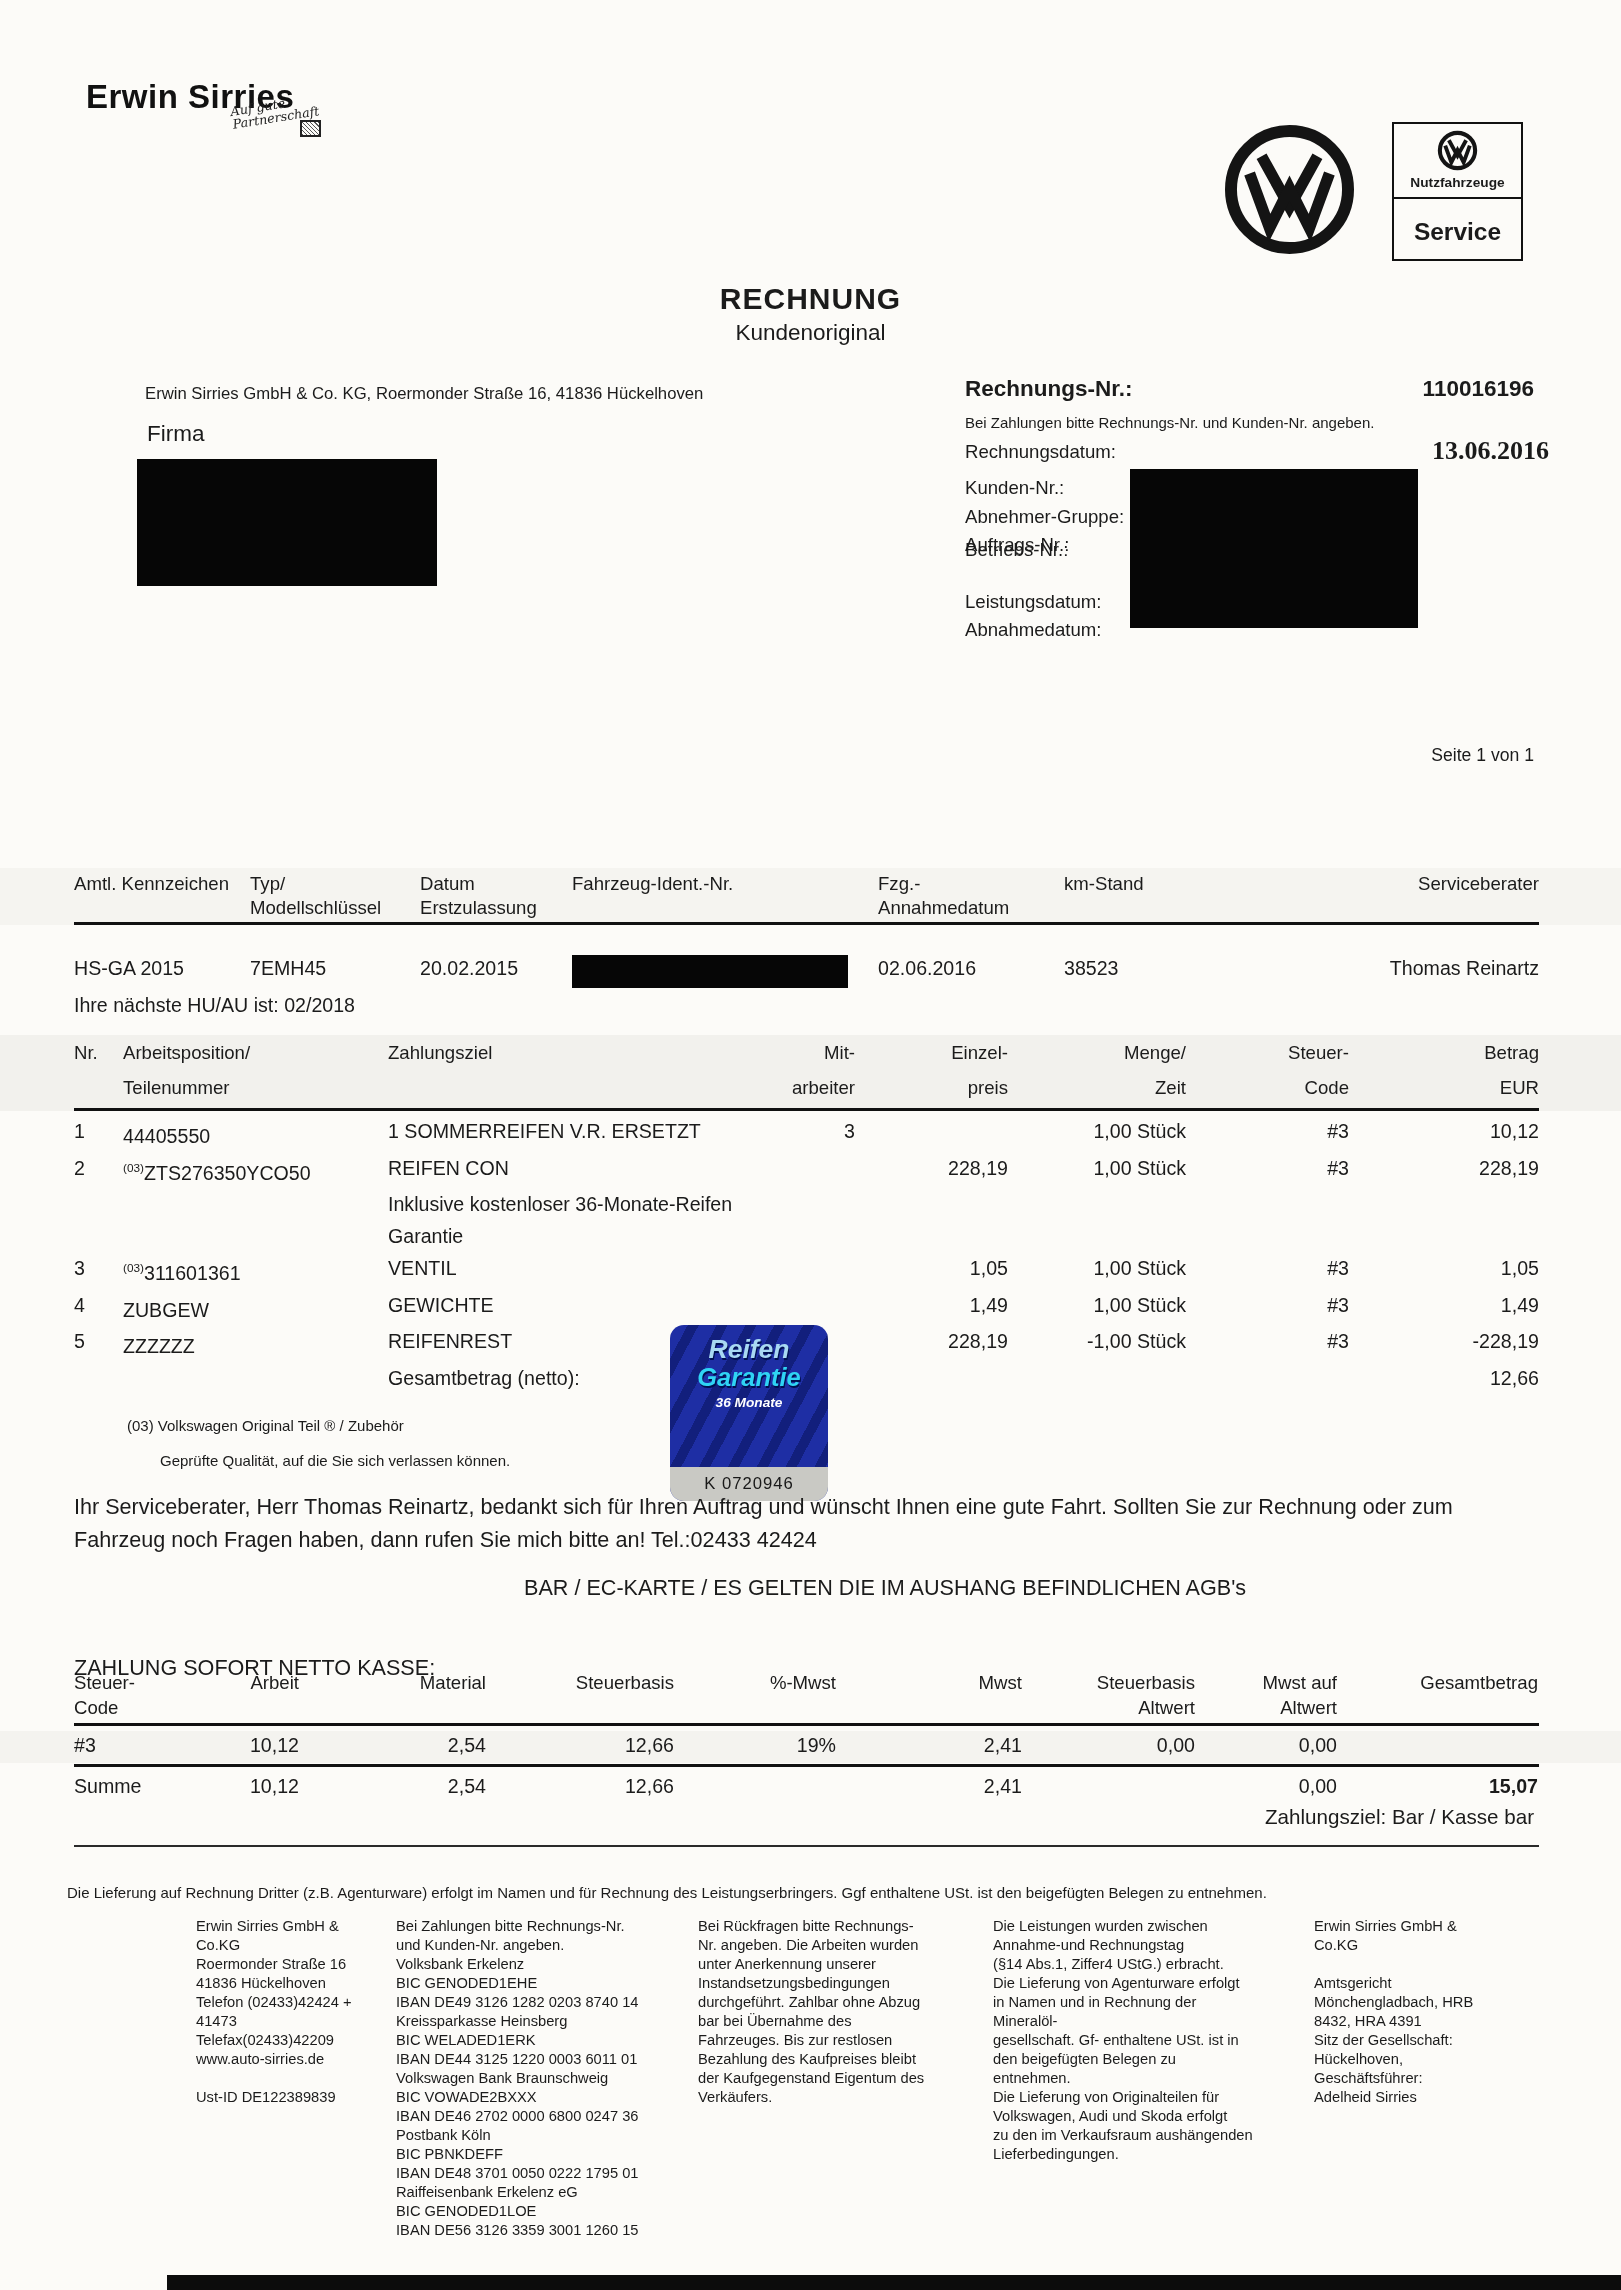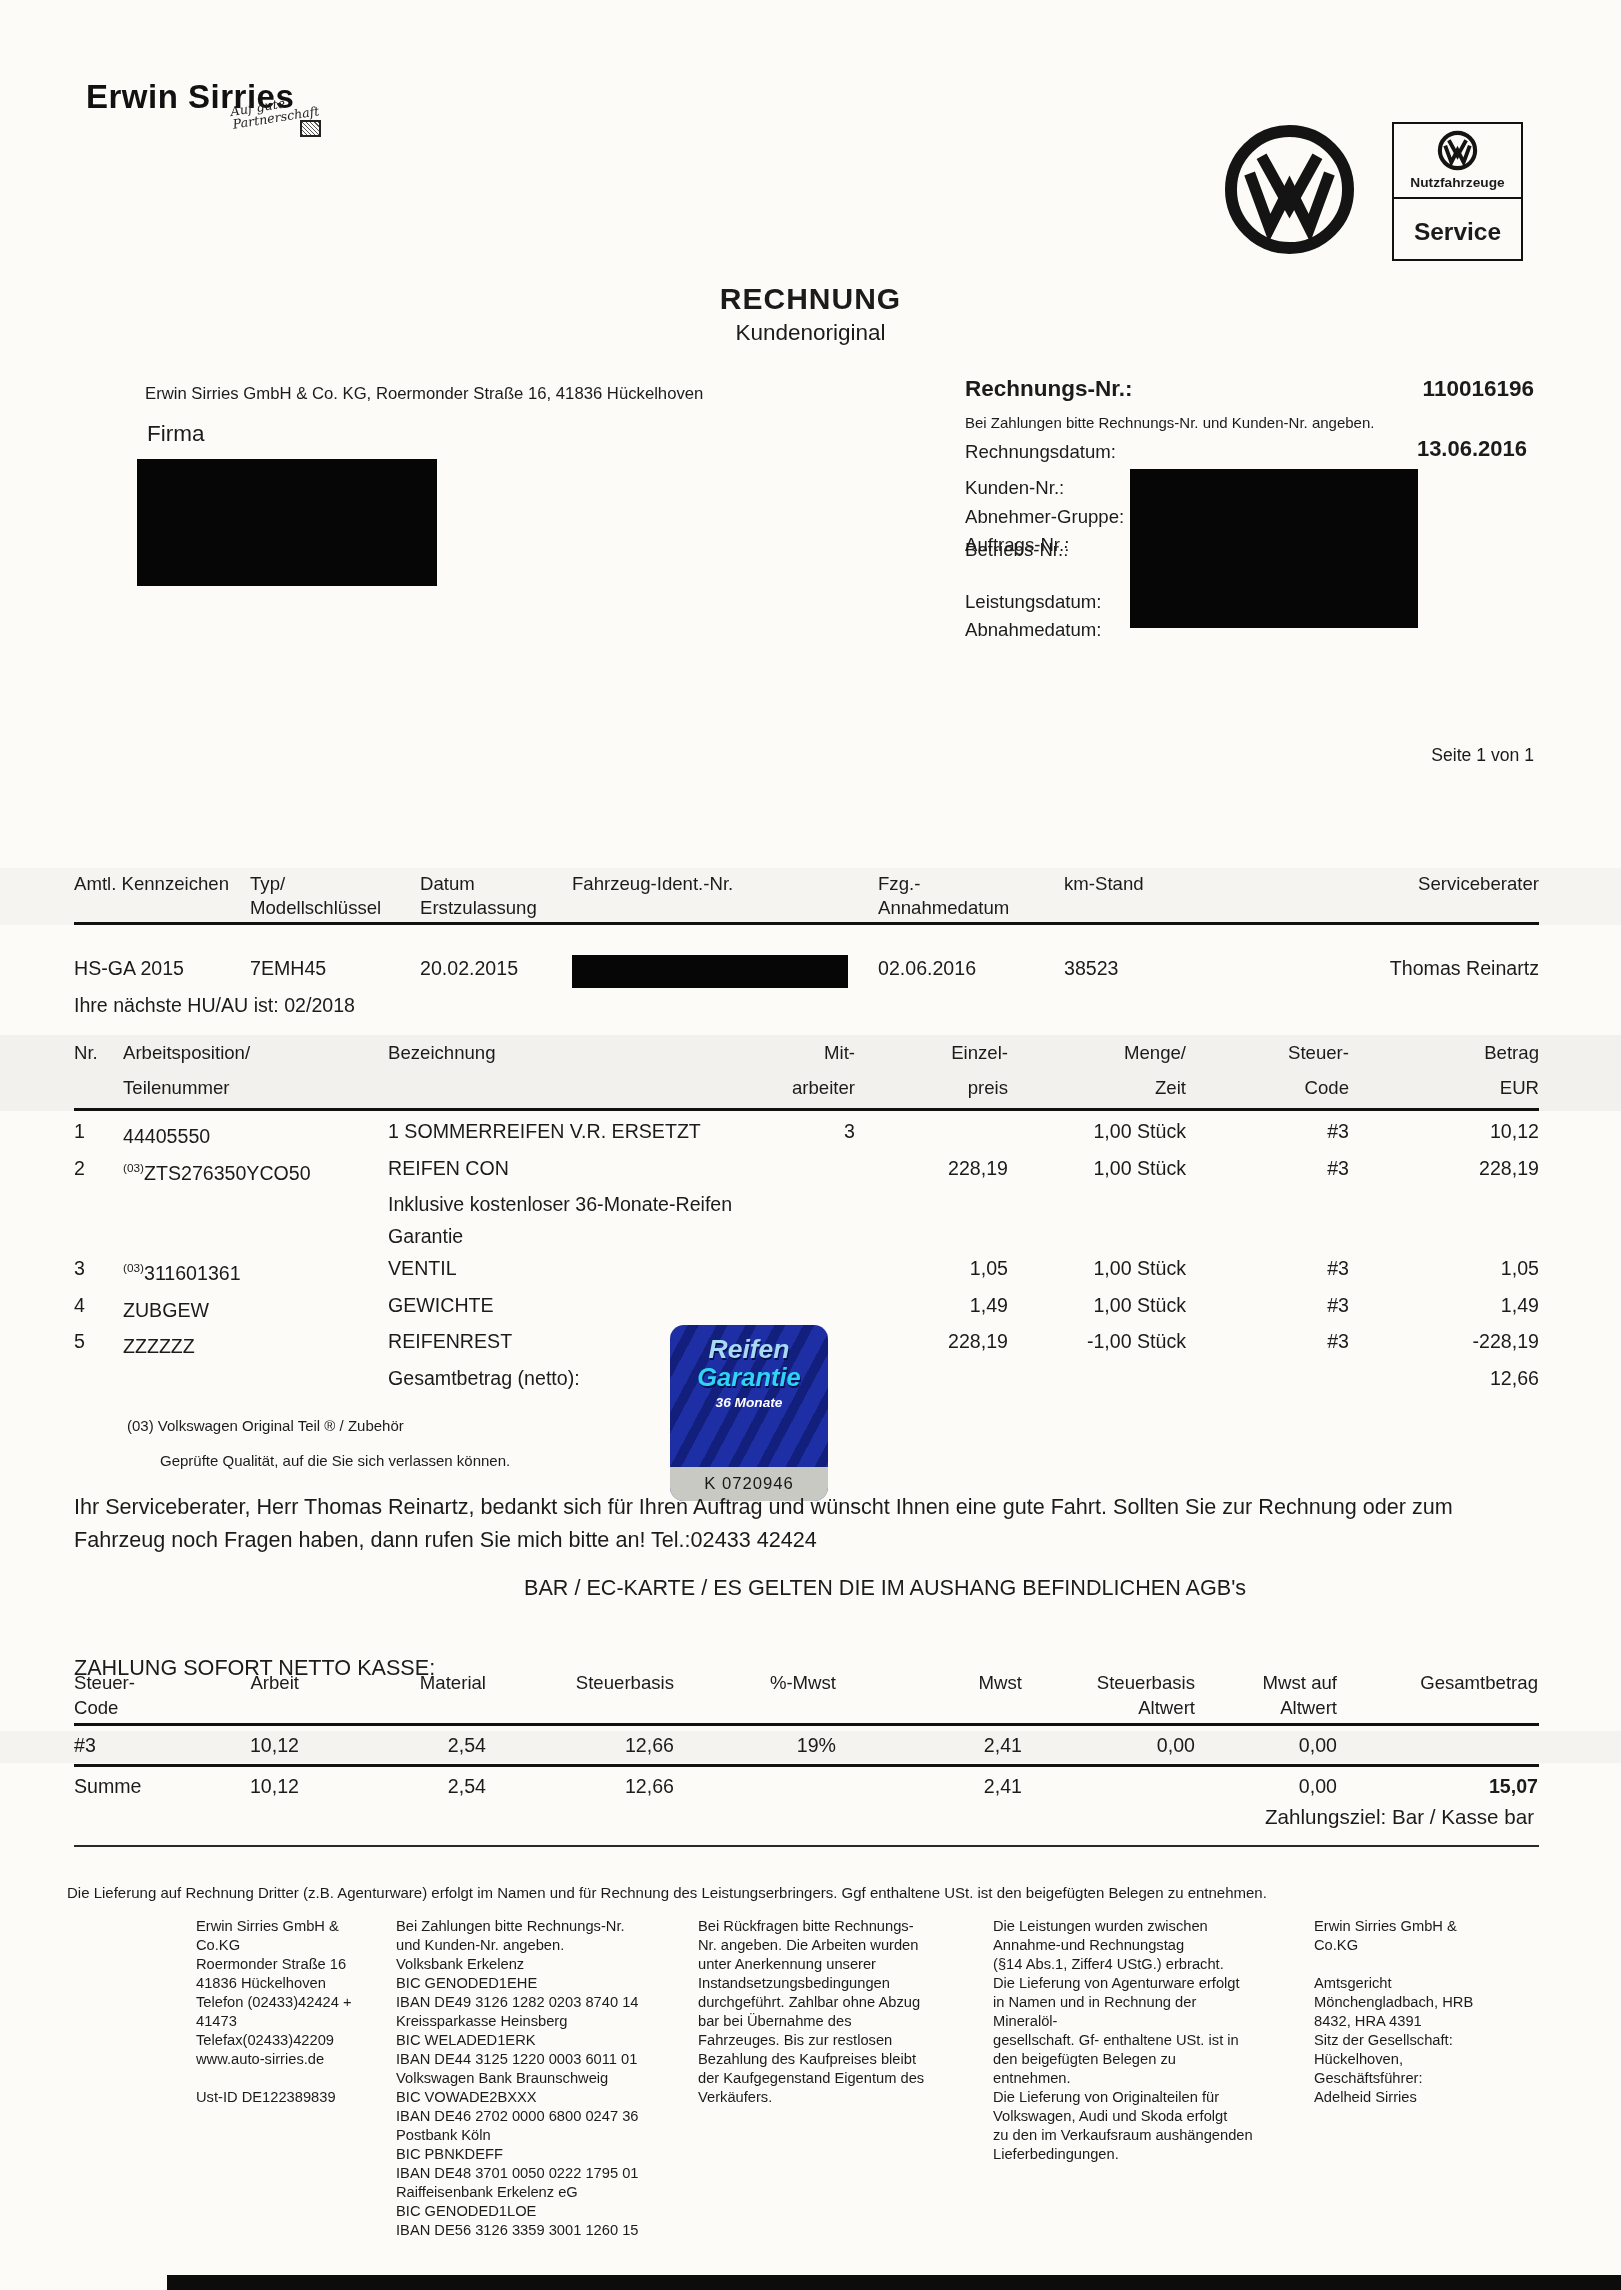--- a/index.html
+++ b/index.html
@@ -31,21 +31,21 @@
 
   .sender{left:145px;top:384px;font-size:16.7px;}
   .salutation{left:147px;top:421px;font-size:22.5px;}
   .redact{background:#060606;}
   .redact-recipient{left:137px;top:459px;width:300px;height:127px;}
 
   .meta-number-label{left:965px;top:376px;font-size:22.5px;font-weight:bold;}
   .meta-number-value{right:87px;top:376px;font-size:22.5px;font-weight:bold;}
   .meta-note{left:965px;top:414px;font-size:15px;}
   .meta-date-label{left:965px;top:441px;font-size:18.6px;}
-  .meta-date-value{right:94px;top:436px;font-size:22px;font-weight:bold;}
+  .meta-date-value{right:72px;top:436px;font-size:26px;font-weight:bold;font-family:Liberation Serif, serif;}
   .meta-label{left:965px;font-size:18.6px;}
   .ml0{top:477px;} .ml1{top:506px;} .ml2{top:534px;} .ml3{top:539px;} .ml4{top:591px;} .ml5{top:619px;}
   .redact-meta{left:1130px;top:469px;width:288px;height:159px;}
 
   .page-info{right:87px;top:745px;font-size:17.6px;}
 
   
   .veh-grid{display:grid;grid-template-columns:176px 170px 152px 306px 186px 181px 294px;width:1465px;}
   .veh-head{left:74px;top:872px;font-size:18.6px;line-height:23.5px;}
   .veh-rule{left:74px;top:922px;width:1465px;height:2.9px;background:#111;}
@@ -198,21 +198,21 @@
   <div class="abs items-head items-grid">
     <div>
         <div>Nr.</div>
         <div></div>
       </div>
     <div>
         <div>Arbeitsposition/</div>
         <div>Teilenummer</div>
       </div>
     <div>
-        <div>Bezeichnung</div>
+        <div>Zahlungsziel</div>
         <div></div>
       </div>
     <div class="r">
         <div>Mit-</div>
         <div>arbeiter</div>
       </div>
     <div class="r">
         <div>Einzel-</div>
         <div>preis</div>
       </div>

